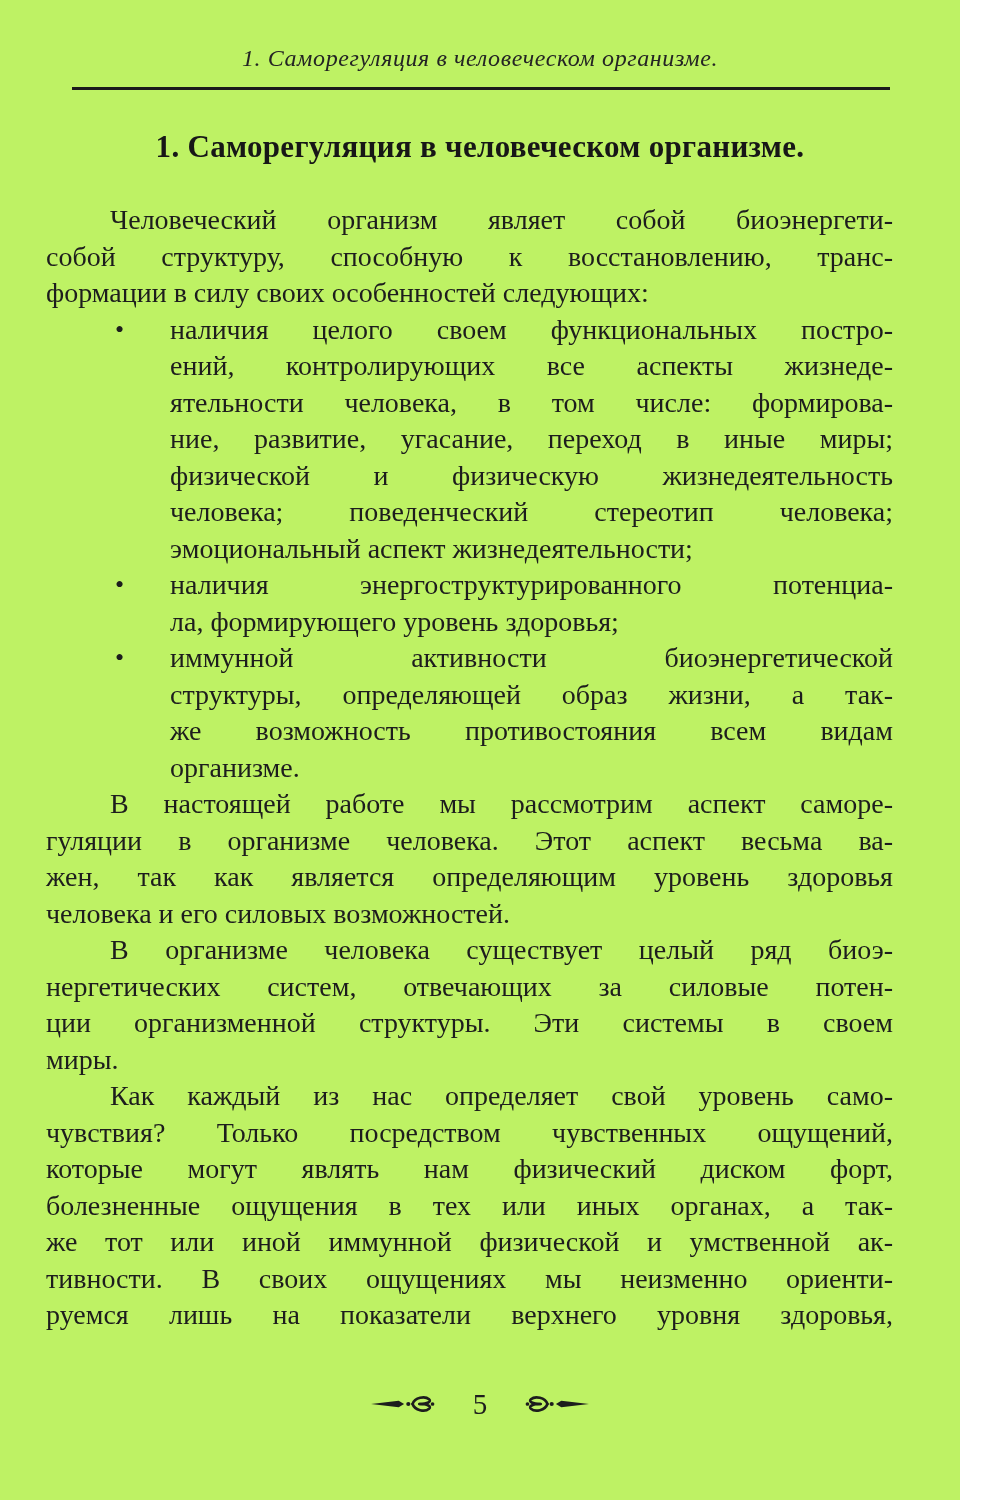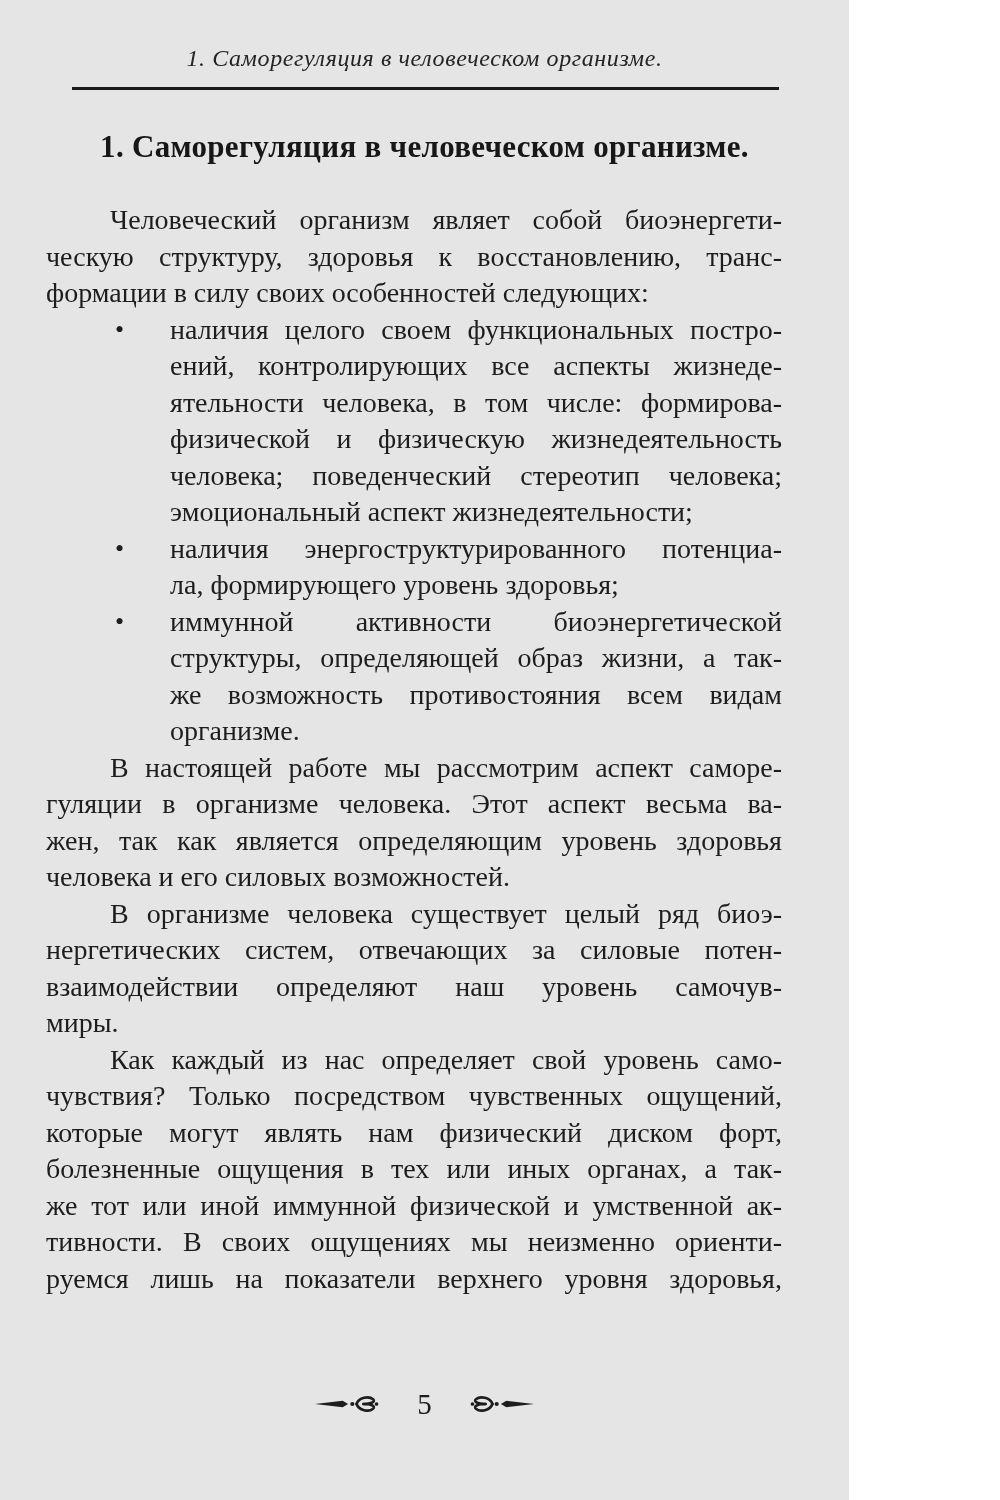--- a/index.html
+++ b/index.html
@@ -1,18 +1,18 @@
 <!DOCTYPE html>
 <html lang="ru"><head>
 <meta charset="utf-8">
 <style>
   html,body{margin:0;padding:0;background:#ffffff;}
   .page{
-    width:849px;height:1500px;position:relative;overflow:hidden;
-    background:#e5e5e5;color:#1d1d1d;
+    width:960px;height:1500px;position:relative;overflow:hidden;
+    background:#bef264;color:#1d1d1d;
     font-family:"Liberation Serif", serif;
   }
   .running-head{
     padding-top:45px;text-align:center;
     font-style:italic;font-size:24px;letter-spacing:0.6px;color:#242424;
   }
   .rule{margin:15px 70px 0 72px;height:3px;background:#1b1b1b;}
   .chapter-title{
     margin-top:39px;text-align:center;
     font-weight:bold;font-size:31px;letter-spacing:0.3px;color:#171717;
@@ -44,29 +44,30 @@
 
   <div class="running-head">1. Саморегуляция в человеческом организме.</div>
   <div class="rule"></div>
 
   <div class="chapter-title">1. Саморегуляция в человеческом организме.</div>
 
   <div class="body-text">
 
     <div>
       <div class="ln fl">Человеческий организм являет собой биоэнергети-</div>
-      <div class="ln">ческую структуру, здоровья к восстановлению, транс-</div>
+      <div class="ln">собой структуру, способную к восстановлению, транс-</div>
       <div class="ln end">формации в силу своих особенностей следующих:</div>
     </div>
 
     <div class="bullet">
       <span class="mark">•</span>
       <div class="ln">наличия целого своем функциональных постро-</div>
       <div class="ln">ений, контролирующих все аспекты жизнеде-</div>
       <div class="ln">ятельности человека, в том числе: формирова-</div>
+      <div class="ln">ние, развитие, угасание, переход в иные миры;</div>
       <div class="ln">физической и физическую жизнедеятельность</div>
       <div class="ln">человека; поведенческий стереотип человека;</div>
       <div class="ln end">эмоциональный аспект жизнедеятельности;</div>
     </div>
 
     <div class="bullet">
       <span class="mark">•</span>
       <div class="ln">наличия энергоструктурированного потенциа-</div>
       <div class="ln end">ла, формирующего уровень здоровья;</div>
     </div>
@@ -82,21 +83,21 @@
     <div>
       <div class="ln fl">В настоящей работе мы рассмотрим аспект саморе-</div>
       <div class="ln">гуляции в организме человека. Этот аспект весьма ва-</div>
       <div class="ln">жен, так как является определяющим уровень здоровья</div>
       <div class="ln end">человека и его силовых возможностей.</div>
     </div>
 
     <div>
       <div class="ln fl">В организме человека существует целый ряд биоэ-</div>
       <div class="ln">нергетических систем, отвечающих за силовые потен-</div>
-      <div class="ln">взаимодействии определяют наш уровень самочув-</div>
+      <div class="ln">ции организменной структуры. Эти системы в своем</div>
       <div class="ln end">миры.</div>
     </div>
 
     <div>
       <div class="ln fl">Как каждый из нас определяет свой уровень само-</div>
       <div class="ln">чувствия? Только посредством чувственных ощущений,</div>
       <div class="ln">которые могут являть нам физический диском форт,</div>
       <div class="ln">болезненные ощущения в тех или иных органах, а так-</div>
       <div class="ln">же тот или иной иммунной физической и умственной ак-</div>
       <div class="ln">тивности. В своих ощущениях мы неизменно ориенти-</div>

